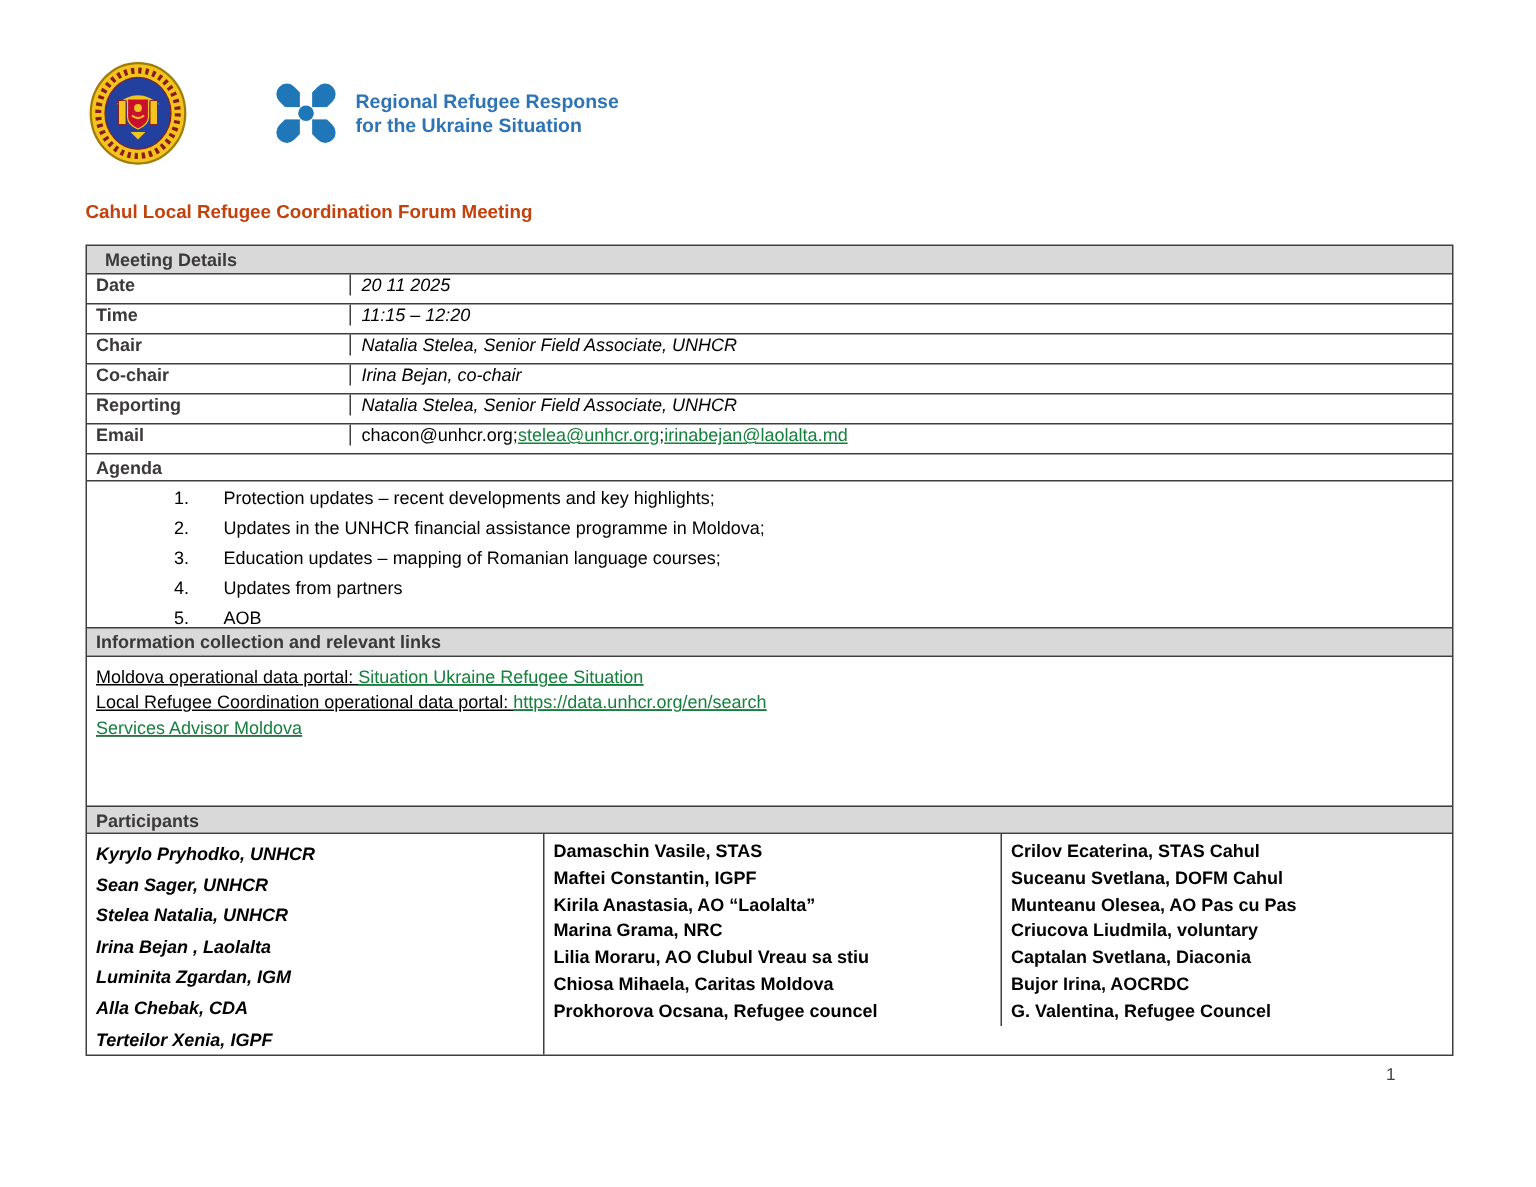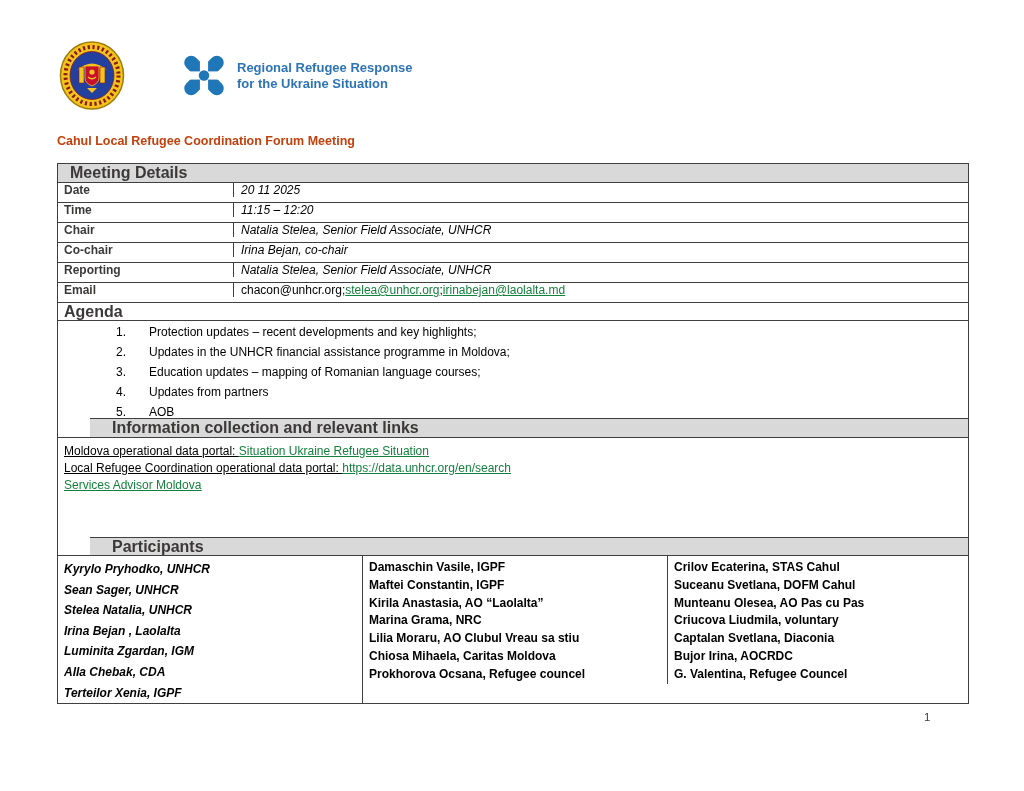--- a/index.html
+++ b/index.html
@@ -31,24 +31,24 @@
   .doc-table {
     position:absolute; left:57px; top:163px; width:912px;
     border:1px solid #3f3f3f; background:#fff;
     font-size:12px; color:#000;
   }
   .t-row { border-top:1px solid #3f3f3f; display:flex; align-items:flex-start; }
   .t-row:first-child { border-top:none; }
 
   .hdr-row {
     background:#d9d9d9; font-weight:700; color:#3b3838;
-    height:18px; align-items:center; padding-left:12px; font-size:16px;
+    height:18px; align-items:center; padding-left:12px; font-size:12px;
   }
   .hdr-row.plain { background:#ffffff; padding-left:6px; }
-  .hdr-row.slim  { padding-left:22px;margin-left:32px; }
+  .hdr-row.slim  { padding-left:6px; }
 
   .detail-row { height:20px; }
   .cell-label {
     width:176px; flex:0 0 176px; border-right:1px solid #3f3f3f;
     font-weight:700; color:#3b3838; padding-left:6px;
     display:flex; align-items:center;
   }
   .cell-value { flex:1; display:flex; align-items:center; padding-left:7px; }
   .cell-value.italic { font-style:italic; }
 
@@ -188,21 +188,21 @@
     <div class="p-col p-col-1">
       <div class="p-line">Kyrylo Pryhodko, UNHCR</div>
       <div class="p-line">Sean Sager, UNHCR</div>
       <div class="p-line">Stelea Natalia, UNHCR</div>
       <div class="p-line">Irina Bejan , Laolalta</div>
       <div class="p-line">Luminita Zgardan, IGM</div>
       <div class="p-line">Alla Chebak, CDA</div>
       <div class="p-line">Terteilor Xenia, IGPF</div>
     </div>
     <div class="p-col p-col-2">
-      <div class="p-line">Damaschin Vasile, IGPF</div>
+      <div class="p-line">Damaschin Vasile, STAS</div>
       <div class="p-line">Maftei Constantin, IGPF</div>
       <div class="p-line">Kirila Anastasia, AO “Laolalta”</div>
       <div class="p-line">Marina Grama, NRC</div>
       <div class="p-line">Lilia Moraru, AO Clubul Vreau sa stiu</div>
       <div class="p-line">Chiosa Mihaela, Caritas Moldova</div>
       <div class="p-line">Prokhorova Ocsana, Refugee councel</div>
     </div>
     <div class="p-col p-col-3">
       <div class="p-line">Crilov Ecaterina, STAS Cahul</div>
       <div class="p-line">Suceanu Svetlana, DOFM Cahul</div>

